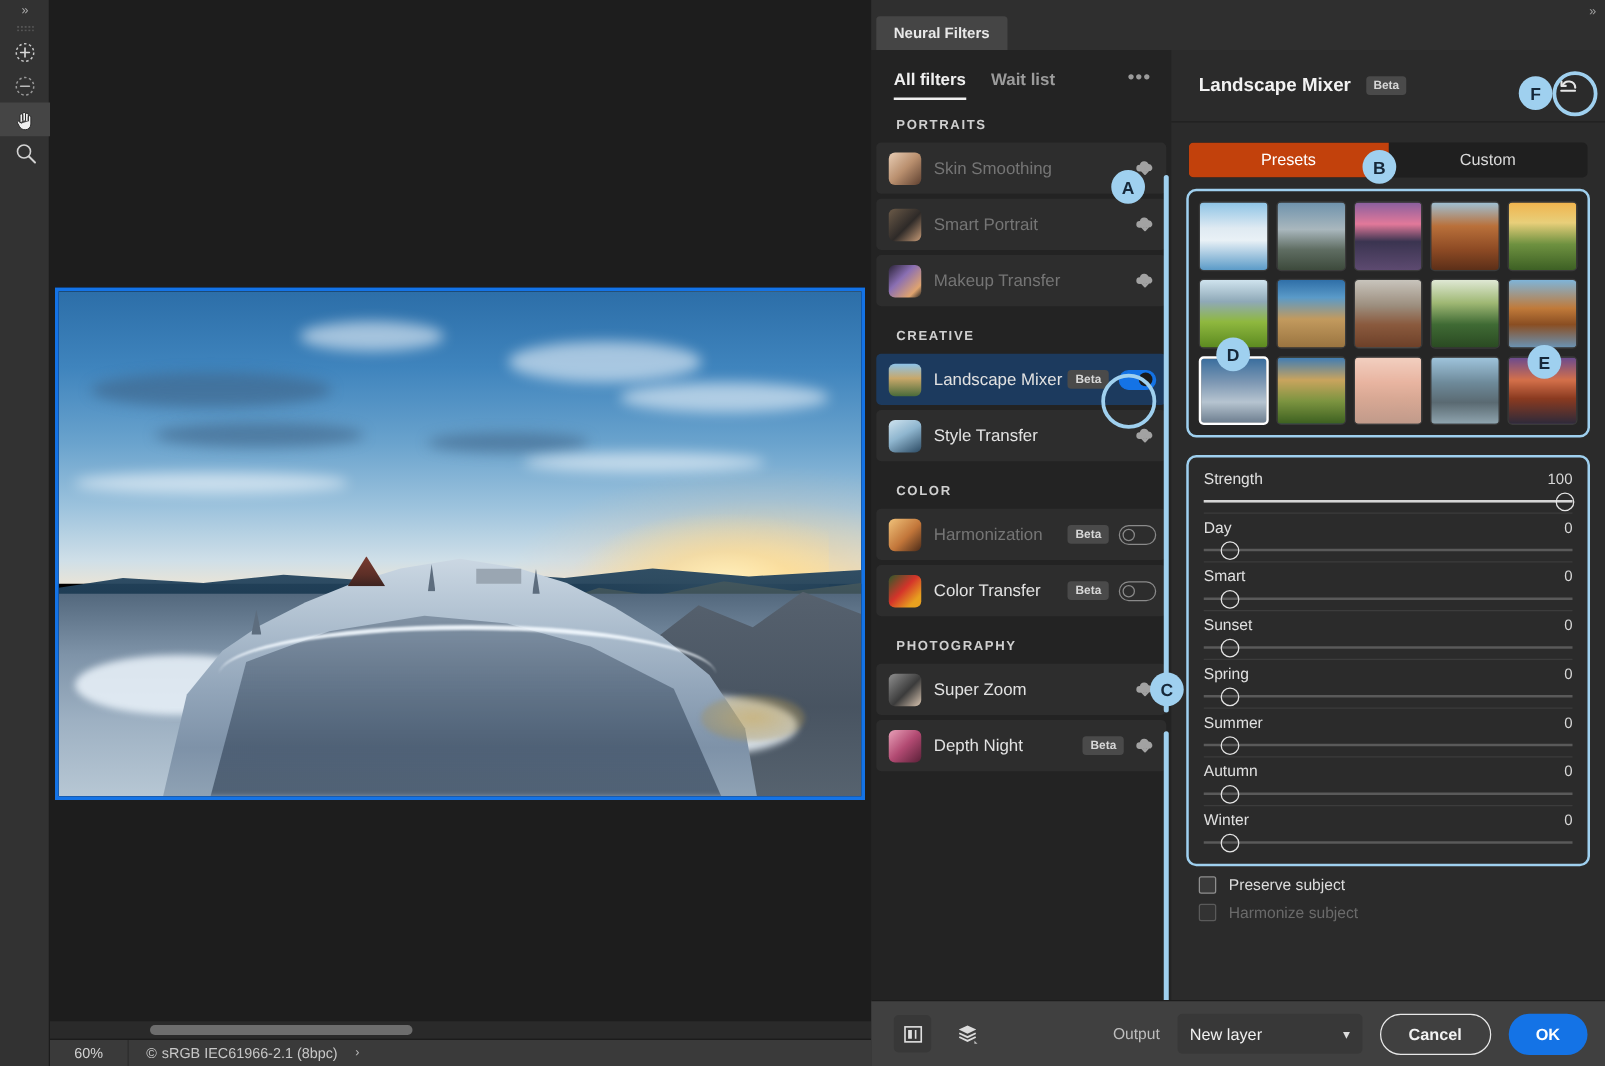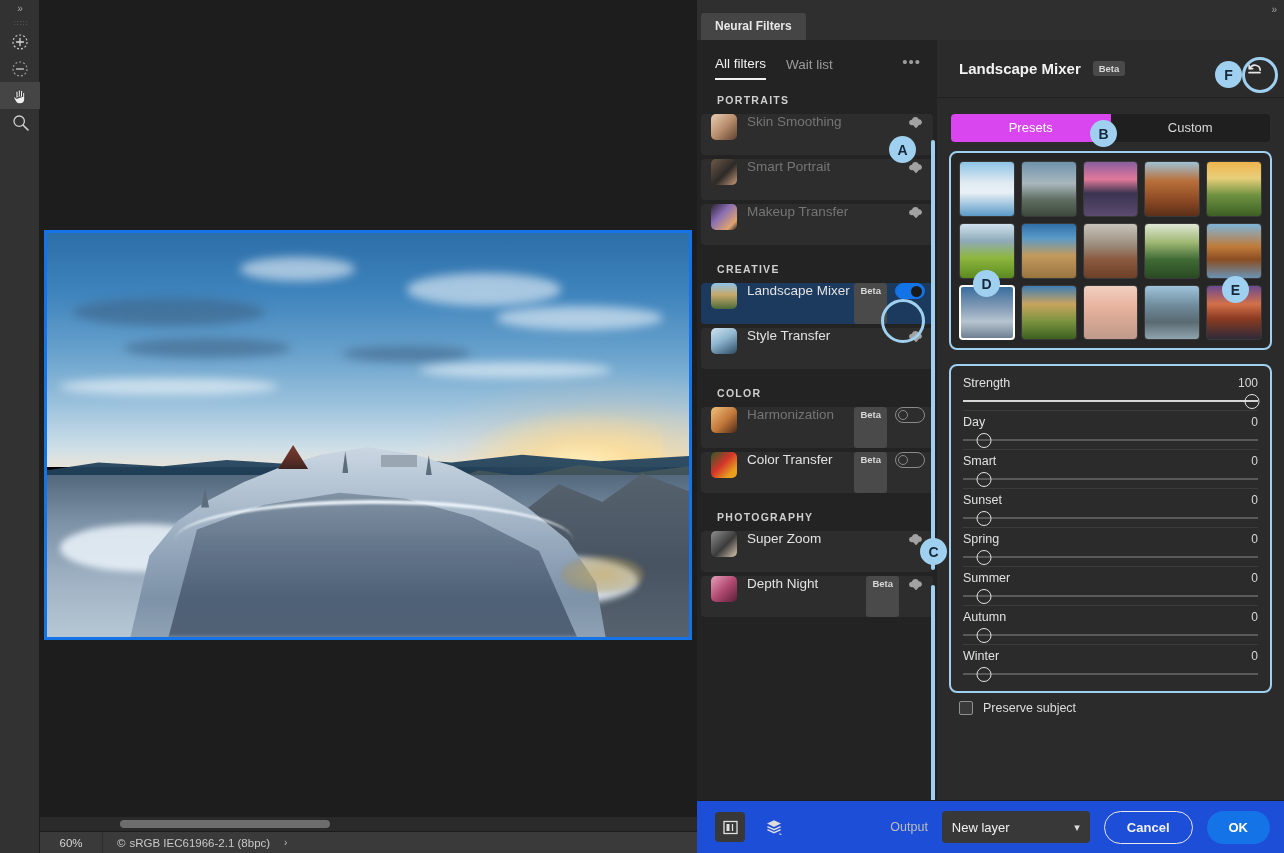--- a/index.html
+++ b/index.html
@@ -170,33 +170,33 @@
   .tabstrip .rgt-chev {
     position: absolute; right: 8px; top: 4px; color: #a0a0a0; font-size: 10px;
     letter-spacing: -1px;
   }
 
   
   .filters-col {
     position: absolute; left: 0; top: 40px; width: 240px; height: 760px;
     background: #232323;
   }
-  .subtabs { display: flex; align-items: center; padding: 16px 18px 0 18px; gap: 20px; position: relative;}
+  .subtabs { display: flex; align-items: flex-start; padding: 16px 18px 0 18px; gap: 20px; position: relative; font-weight: bold;}
   .subtab { color: #9b9b9b; font-size: 13.5px; cursor: pointer; padding-bottom: 7px; }
   .subtab.active { color: #f0f0f0; border-bottom: 2px solid #f0f0f0; }
   .dots {
     position: absolute; right: 16px; top: 16px; color: #9b9b9b;
     font-size: 15px; letter-spacing: 1px; cursor: pointer; line-height: 12px;
   }
   .group-head {
     color: #cfcfcf; font-size: 10.5px; font-weight: bold; letter-spacing: 1.3px;
     padding: 14px 0 8px 20px;
   }
   .frow {
-    display: flex; height: 41px; margin: 0 4px 4px 4px;
+    display: flex; align-items: center; height: 41px; margin: 0 4px 4px 4px;
     border-radius: 4px; background: #2d2d2d; padding: 0 8px 0 10px; cursor: pointer;
     position: relative;
   }
   .frow.selected { background: #1c3a5e; }
   .frow.dim .fname { color: #757575; }
   .fthumb {
     width: 26px; height: 26px; border-radius: 5px; flex: 0 0 26px; margin-right: 10px;
     background: #444; overflow: hidden; position: relative;
   }
   .fname { color: #e2e2e2; font-size: 13.5px; flex: 1; white-space: nowrap; }
@@ -243,21 +243,21 @@
     display: flex; align-items: center; justify-content: center; cursor: pointer;
   }
   .seg {
     margin: 16px 14px 0 14px; height: 28px; border-radius: 4px;
     background: #1f1f1f; display: flex; overflow: hidden;
   }
   .seg div {
     flex: 1; text-align: center; line-height: 28px; font-size: 13px;
     color: #d8d8d8; cursor: pointer;
   }
-  .seg div.active { background: #d946ef; color: #fff; }
+  .seg div.active { background: #c2410c; color: #fff; }
   .presets-box {
     margin: 9px 12px 0 12px; border: 2px solid #9fd0ef; border-radius: 8px;
     padding: 8px; background: #262626;
     display: grid; grid-template-columns: repeat(5, 1fr); gap: 6px;
   }
   .pthumb {
     width: 100%; aspect-ratio: 1/1; border-radius: 4px; overflow: hidden;
     position: relative; cursor: pointer; border: 1px solid #3a3a3a;
   }
   .pthumb.sel { border: 2px solid #ffffff; }
@@ -292,21 +292,21 @@
     width: 14px; height: 14px; border: 1.5px solid #8f8f8f; border-radius: 2px;
     background: #3a3a3a;
   }
   .cbrow.dim .cblabel { color: #6a6a6a; }
   .cbrow.dim .cbox { border-color: #5a5a5a; background: #333; }
   .cblabel { color: #dcdcdc; font-size: 12.5px; }
 
   
   .nf-footer {
     position: absolute; left: 0; bottom: 0; width: 587px; height: 53px;
-    background: #1d4ed8; border-top: 1px solid #1d1d1d;
+    background: #404040; border-top: 1px solid #1d1d1d;
     display: flex; align-items: center; padding: 0 14px 0 18px; gap: 14px;
   }
   .ficon-btn {
     width: 30px; height: 30px; border-radius: 4px; display: flex;
     align-items: center; justify-content: center; cursor: pointer;
   }
   .ficon-btn.boxed { background: #383838; }
   .out-label { color: #bdbdbd; font-size: 12.5px; margin-left: auto; }
   .select {
     width: 148px; height: 32px; background: #383838; border-radius: 4px;
@@ -634,20 +634,24 @@
               <div class="fill" style="width:0%"></div>
               <div class="knob" style="left:7%"></div>
             </div>
           </div>
         </div>
 
       <div class="cbrow">
         <span class="cbox"></span>
         <span class="cblabel">Preserve subject</span>
       </div>
+      <div class="cbrow dim">
+        <span class="cbox"></span>
+        <span class="cblabel">Harmonize subject</span>
+      </div>
     </div>
 
     <div class="nf-footer">
       <div class="ficon-btn boxed">
         <svg width="17" height="17" viewBox="0 0 17 17">
           <rect x="2" y="2.5" width="13" height="12" fill="none" stroke="#e0e0e0" stroke-width="1.3"></rect>
           <rect x="4.5" y="5" width="3" height="7" fill="#e0e0e0"></rect>
           <path d="M10.5 5v7" stroke="#e0e0e0" stroke-width="1.3"></path>
         </svg>
       </div>

